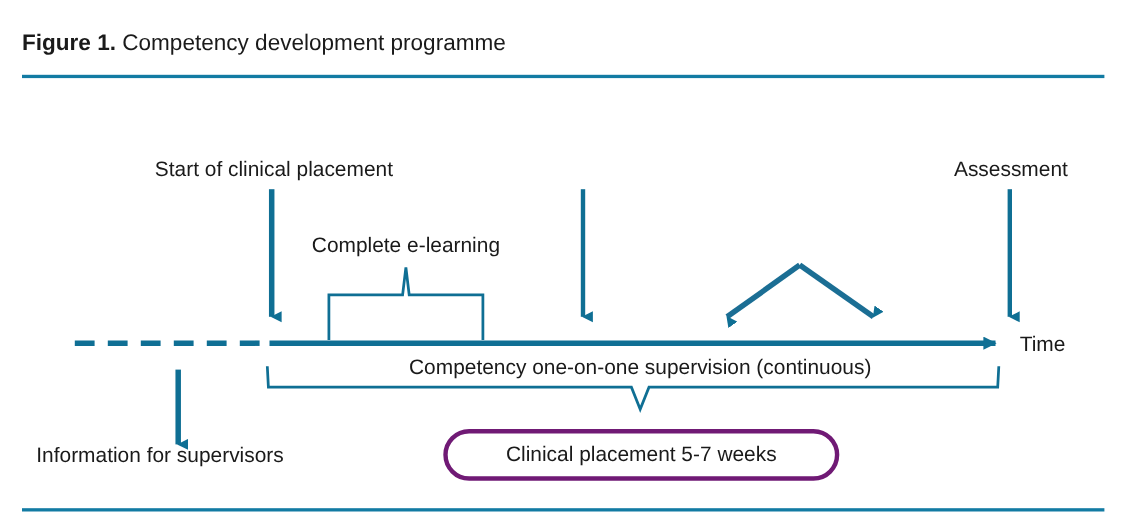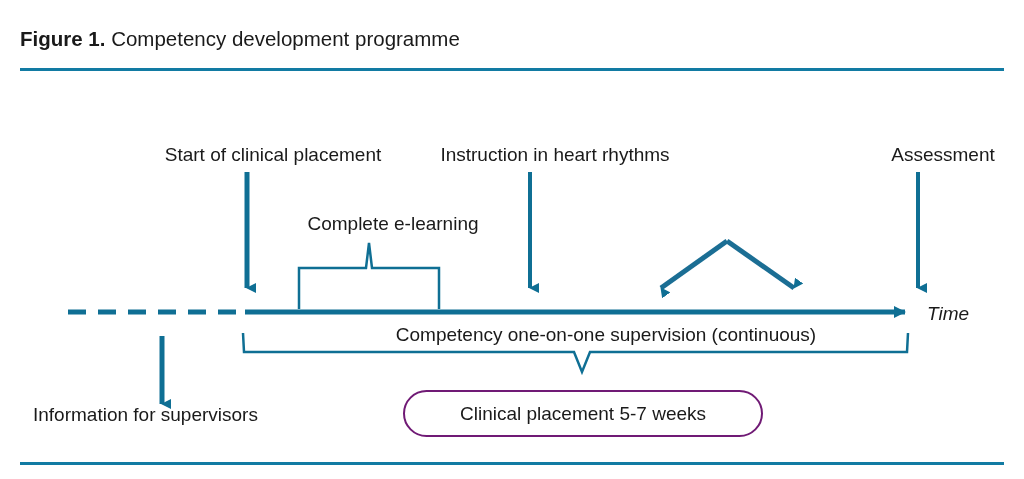--- a/index.html
+++ b/index.html
@@ -62,38 +62,38 @@
   }
 
   
   .dlabel {
     position: absolute;
     font-size: 19px;
     line-height: 22px;
     color: #1a1a1a;
     white-space: nowrap;
   }
-  .dlabel.center { transform: translateX(-50%); margin-left: 24px; }
+  .dlabel.center { transform: translateX(-50%); }
 
   #label-start        { left: 249px; top: 144px; }
   #label-instruction  { left: 531px; top: 144px; }
   #label-assessment   { left: 919px; top: 144px; }
   #label-elearning    { left: 369px; top: 213px; }
   #label-reflection   { left: 727px; top: 213px; }
   #label-supervision  { left: 582px; top: 324px; }
-  #label-time         { left: 927px; top: 303px; font-style: italic; }
+  #label-time         { left: 927px; top: 303px; }
   #label-information  { left: 33px;  top: 404px; }
 
   #label-placement {
     position: absolute;
     left: 403px;
     top: 390px;
     width: 360px;
     height: 47px;
-    border: 2px solid #701a75;
+    border: 4px solid #701a75;
     border-radius: 24px;
     background: #ffffff;
     box-sizing: border-box;
     display: flex;
     align-items: center;
     justify-content: center;
     font-size: 19px;
     color: #1a1a1a;
     white-space: nowrap;
   }
@@ -134,21 +134,20 @@
 
       <line x1="727" y1="241" x2="661" y2="288" stroke="#1b6e94" stroke-width="5" marker-end="url(#arrow-down)"></line>
       <line x1="727" y1="241" x2="794" y2="288" stroke="#1b6e94" stroke-width="5" marker-end="url(#arrow-down)"></line>
 
       <path d="M243,333 L244,352 L574,352 L582,372 L590,352 L907,352 L908,333" fill="none" stroke="#0f6f94" stroke-width="2.5" stroke-linejoin="miter" stroke-linecap="butt"></path>
     </svg>
   </div>
 
   <div class="dlabel center" id="label-start">Start of clinical placement</div>
 
-  <div class="dlabel center" id="label-instruction">Instruction in heart rhythms</div>
 
   <div class="dlabel center" id="label-elearning">Complete e-learning</div>
 
   <div class="dlabel center" id="label-assessment">Assessment</div>
 
 
   <div class="dlabel center" id="label-supervision">Competency one-on-one supervision (continuous)</div>
 
   <div class="dlabel" id="label-time">Time</div>
 

